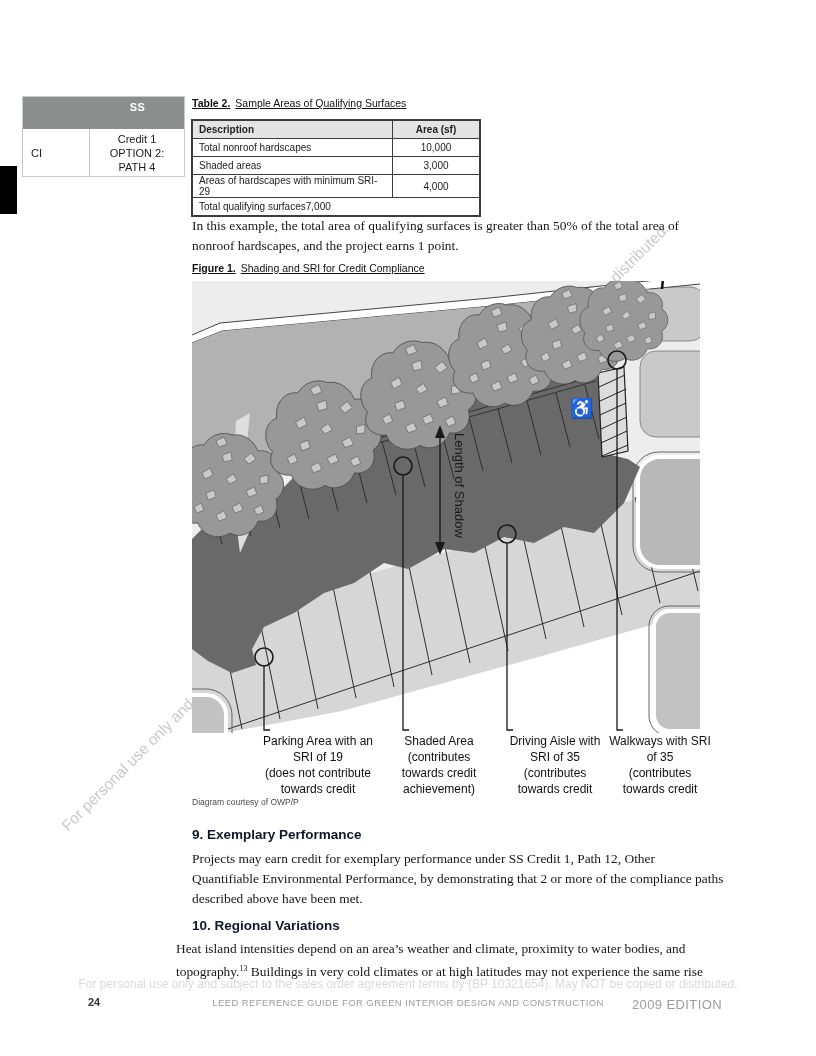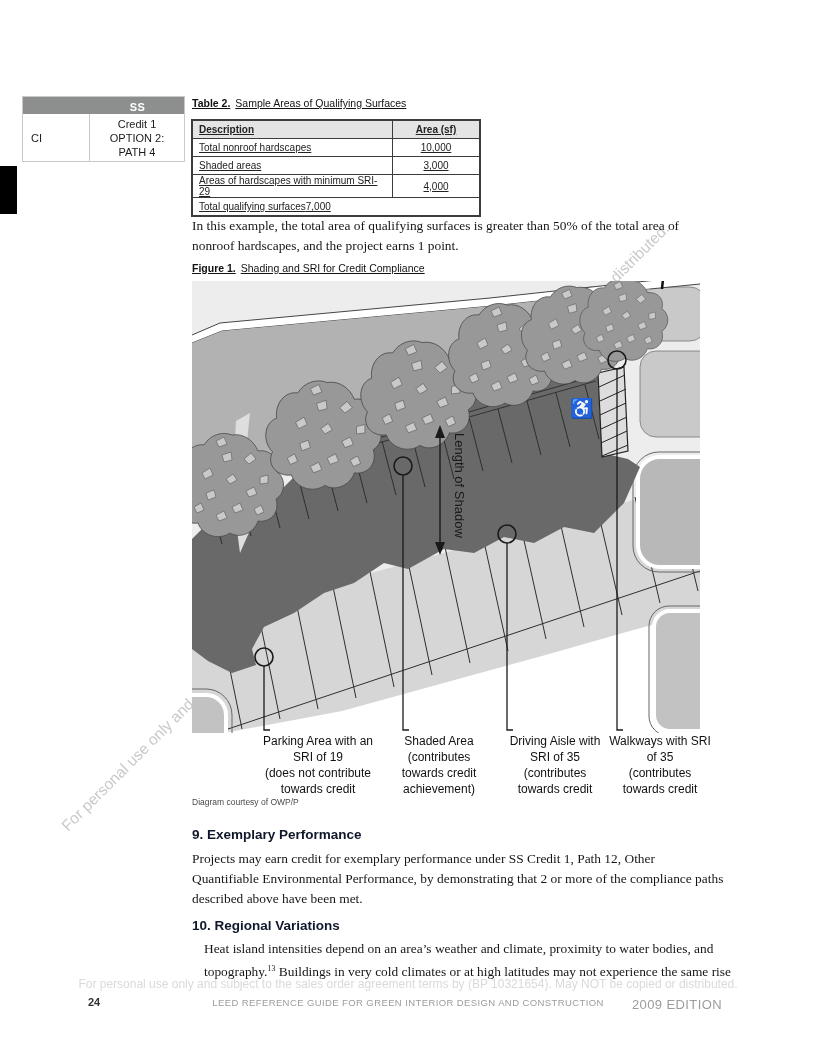--- a/index.html
+++ b/index.html
@@ -9,33 +9,33 @@
   }
   .abs{position:absolute;}
   .layer{z-index:1;}
   
   .wm-diagonal{
     left:58px;top:822px;width:960px;z-index:0;color:#c9c9c9;font-size:15.5px;
     transform:rotate(-45deg);transform-origin:0 0;white-space:nowrap;pointer-events:none;
   }
   
   .sb{left:22px;top:96px;width:161px;border:1px solid #c9c9c9;font-size:11px;}
-  .sb-header{background:#8d8f8e;color:#fff;font-weight:bold;height:17px;line-height:20px;
+  .sb-header{background:#8d8f8e;color:#fff;font-weight:bold;height:32px;line-height:20px;
     text-align:center;padding-left:68px;letter-spacing:.3px;}
   .sb-body{display:flex;height:47px;}
   .sb-cell-left{width:67px;display:flex;align-items:center;padding-left:8px;border-right:1px solid #c9c9c9;box-sizing:border-box;}
   .sb-cell-right{flex:1;display:flex;flex-direction:column;justify-content:center;text-align:center;line-height:14px;}
   .black-tab{left:0;top:166px;width:17px;height:48px;background:#000;}
   
   .cap{font-size:10.5px;color:#111;}
   .cap b{font-weight:bold;text-decoration:underline;}
   .cap .cap-text{margin-left:5px;text-decoration:underline;}
   
   .t2{left:192px;top:120px;width:288px;border-collapse:collapse;font-size:10px;color:#222;}
-  .t2 th,.t2 td{border:1px solid #3c3c3c;height:17px;padding:0 6px;font-weight:normal;text-decoration:underline;}
+  .t2 th,.t2 td{border:1px solid #3c3c3c;height:17px;padding:0 6px;font-weight:normal;}
   .t2 th{background:#e4e4e4;font-weight:bold;text-align:left;}
   .t2 th.num,.t2 td.num{width:74px;text-align:center;}
   .t2 td.total{padding:0 6px;}
   .t2 td.total .tot-wrap{display:flex;}
   .t2-outer{outline:1px solid #3c3c3c;}
   
   .para{font-family:"Liberation Serif",serif;font-size:13.4px;line-height:20px;color:#161616;width:532px;}
   .h-num{font-size:13.5px;font-weight:bold;color:#0f172a;}
   sup{font-size:8px;}
   
@@ -252,20 +252,20 @@
 towards credit</div>
   </div>
 </div>
 
 <div class="abs layer diagram-credit">Diagram courtesy of OWP/P</div>
 
 <div class="abs layer h-num" style="left:192px;top:827px;">9. Exemplary Performance</div>
 <div class="abs layer para" style="left:192px;top:849px;">Projects may earn credit for exemplary performance under SS Credit 1, Path 12, Other Quantifiable Environmental Performance, by demonstrating that 2 or more of the compliance paths described above have been met.</div>
 
 <div class="abs layer h-num" style="left:192px;top:918px;">10. Regional Variations</div>
-<div class="abs layer para" style="left:204px;top:939px;">
+<div class="abs layer para" style="left:176px;top:939px;">
   <span>Heat island intensities depend on an area’s weather and climate, proximity to water bodies, and topography.</span><sup>13</sup><span> Buildings in very cold climates or at high latitudes may not experience the same rise</span>
 </div>
 
 <div class="abs layer wm-footer">For personal use only and subject to the sales order agreement terms by (BP 10321654). May NOT be copied or distributed.</div>
 <div class="abs layer footer-num">24</div>
 <div class="abs layer footer-center">LEED REFERENCE GUIDE FOR GREEN INTERIOR DESIGN AND CONSTRUCTION</div>
 <div class="abs layer footer-right">2009 EDITION</div>
 
 </body></html>

